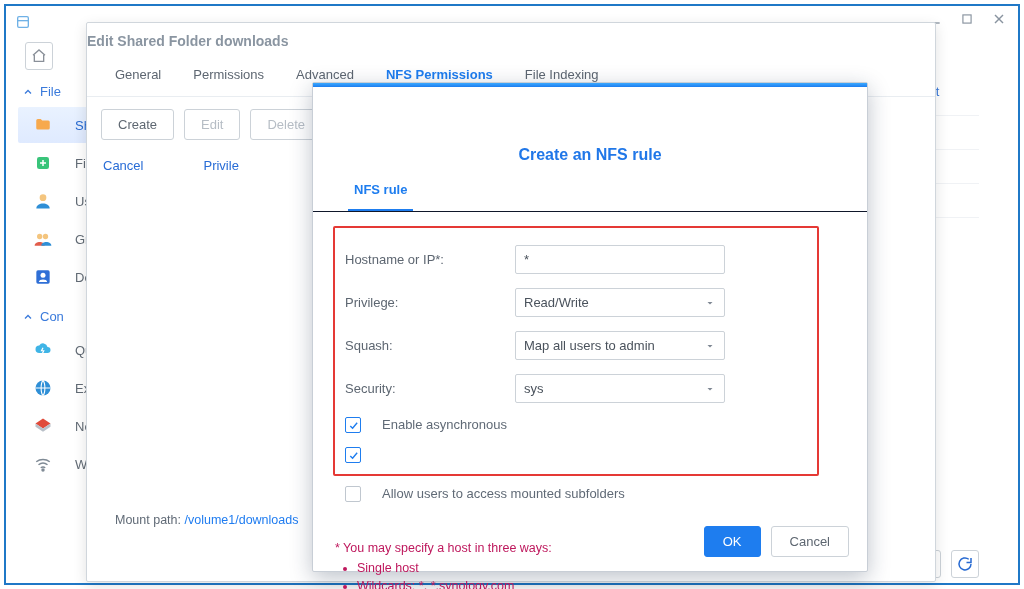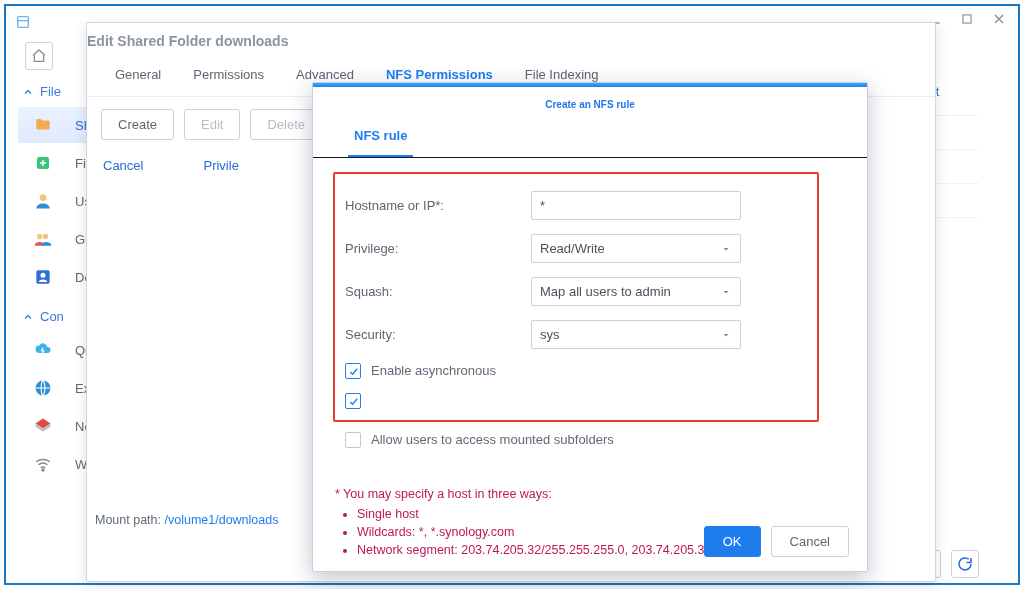--- a/index.html
+++ b/index.html
@@ -99,50 +99,50 @@
   }
   .tabs {
     display:flex; gap:4px; padding:0 14px; border-bottom:1px solid #e9edf1;
   }
   .tab { padding:10px 14px 12px; color:#5d6671; cursor:pointer; border-bottom:2px solid transparent;}
   .tab.active { color:#1e7def; border-bottom:2px solid #1e7def; font-weight:600;}
   .tb-actions { display:flex; gap:10px; padding:12px 14px 10px;}
   .tb-actions .btn { padding:7px 16px;}
   .tb-actions .btn.disabled { color:#b6bdc5; cursor:default;}
   .grid-head { display:flex; padding:8px 16px; color:#286cd6; font-weight:500; gap:60px;}
-  .mount-path { position:absolute; bottom:54px; left:8px; font-size:12.5px;}
+  .mount-path { position:absolute; bottom:54px; left:28px; font-size:12.5px;}
   .mount-path .link { color:#1f7cf0;}
   
   .modal {
     position:absolute; top:82px; left:312px; width:556px; height:490px;
     background:#fff; border:1px solid #c8ced6; box-shadow:0 6px 22px rgba(20,40,70,0.28);
     border-radius:2px; z-index:50;
   }
   .modal .bar {
     height:4px; background:linear-gradient(#3aa9ff,#1e7def);
   }
-  .modal-title { text-align:center; color:#2077e8; font-weight:600; padding:12px 0 8px; font-size:10px;}
+  .modal-title { text-align:center; color:#2077e8; font-weight:600; padding:12px 0 8px; font-size:16px;margin-top:47px;}
   .modal-tabs { display:flex; gap:6px; border-bottom:1px solid #0f172a; padding:0 35px;}
   .modal-tab { padding:10px 6px 12px; color:#1e7def; font-weight:600; border-bottom:2px solid #1e7def; cursor:pointer;}
   .form {
     padding:14px 20px 2px 20px;
   }
   .redbox {
     border:2px solid #e53935; padding:10px 10px 4px 10px; border-radius:2px;
     margin-right:28px;
   }
-  .row { display:flex; align-items:center; gap:16px; padding:7px 0;}
+  .row { display:flex; align-items:center; padding:7px 0;}
   .row .lbl { width:170px; color:#5d6671;}
   .input, .select {
     flex:1; max-width:210px; border:1px solid #ccd2d8; border-radius:2px;
     padding:6px 8px; font-size:13px; color:#4a525c; background:#fff;
   }
   .select { display:flex; justify-content:space-between; align-items:center; cursor:pointer;}
   .select .arr { width:12px;height:12px;color:#7e8792;}
-  .checkrow { display:flex; align-items:flex-start; gap:10px; padding:7px 0; }
+  .checkrow { display:flex; align-items:flex-start; gap:21px; padding:7px 0; }
   .chk { width:16px;height:16px; border:1.5px solid #1e7def; border-radius:2px;
          display:flex; align-items:center; justify-content:center; background:#fff; flex-shrink:0;}
   .chk.chk-empty { border-color:#c0c7cf;}
   .tick { width:11px;height:11px;color:#1e7def;}
   .help { padding:30px 22px 6px; font-size:12.5px; color:#be185d;}
   .help ul { padding-left:22px; margin-top:4px;}
   .help li { padding:2px 0;}
   .modal-foot {
     position:absolute; bottom:14px; right:18px; display:flex; gap:10px;
   }

